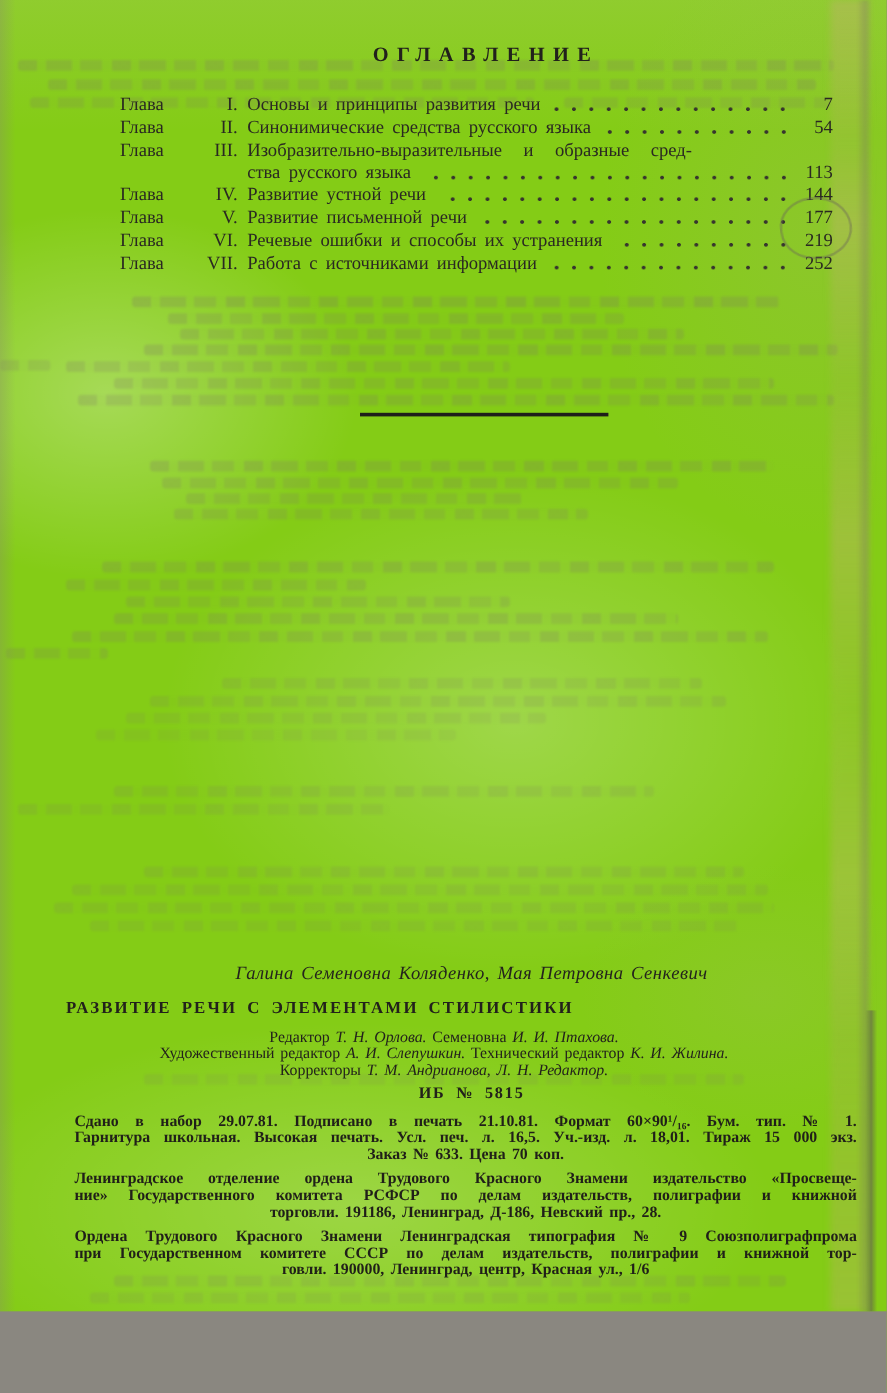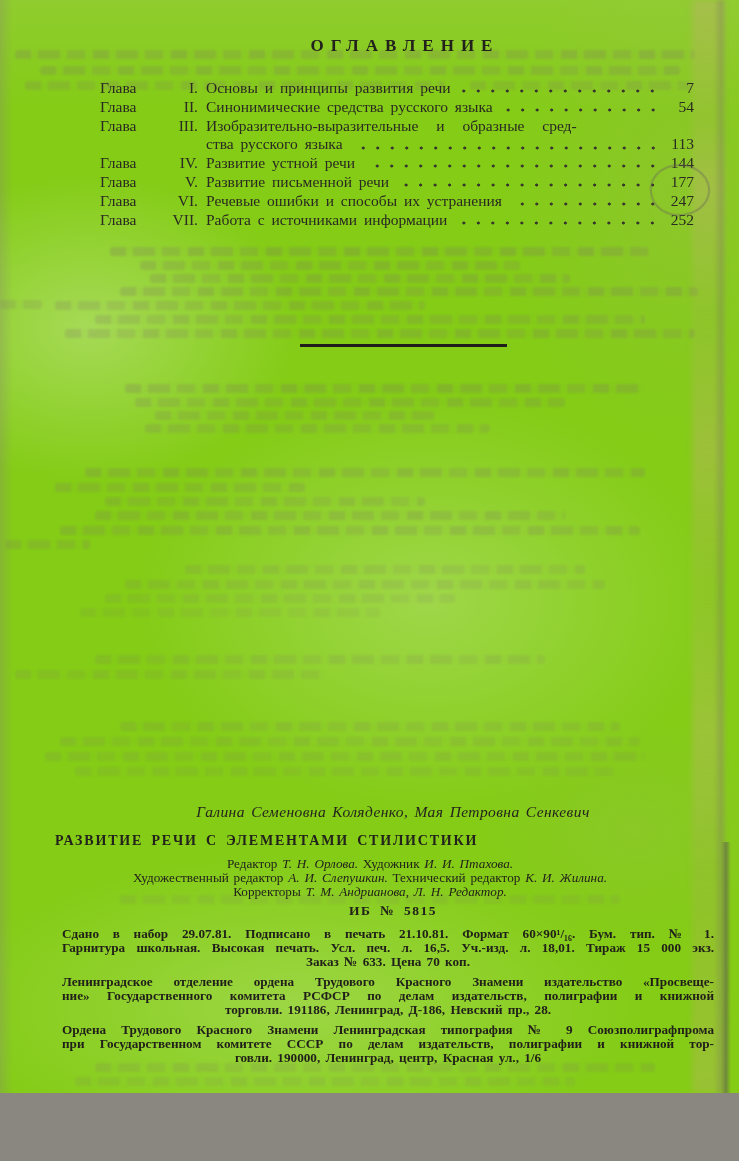--- a/index.html
+++ b/index.html
@@ -165,38 +165,38 @@
         <span class="c2">V.</span>
         <span class="t">Развитие письменной речи</span>
         <span class="dots"></span>
         <span class="pg">177</span>
       </div>
       <div class="toc-row">
         <span class="c1">Глава</span>
         <span class="c2">VI.</span>
         <span class="t">Речевые ошибки и способы их устранения</span>
         <span class="dots"></span>
-        <span class="pg">247</span>
+        <span class="pg">219</span>
       </div>
       <div class="toc-row">
         <span class="c1">Глава</span>
         <span class="c2">VII.</span>
         <span class="t">Работа с источниками информации</span>
         <span class="dots"></span>
         <span class="pg">252</span>
       </div>
     </div>
 
   <div class="rule"></div>
   <div class="pencil"></div>
 
   <div class="authors">Галина Семеновна Коляденко, Мая Петровна Сенкевич</div>
   <div class="booktitle">РАЗВИТИЕ РЕЧИ С ЭЛЕМЕНТАМИ СТИЛИСТИКИ</div>
   <div class="editors">
-      <div class="ed-line"><span class="role">Редактор </span><em class="names">Т. Н. Орлова.</em><span class="role"> Художник </span><em class="names">И. И. Птахова.</em></div>
+      <div class="ed-line"><span class="role">Редактор </span><em class="names">Т. Н. Орлова.</em><span class="role"> Семеновна </span><em class="names">И. И. Птахова.</em></div>
       <div class="ed-line"><span class="role">Художественный редактор </span><em class="names">А. И. Слепушкин.</em><span class="role"> Технический редактор </span><em class="names">К. И. Жилина.</em></div>
       <div class="ed-line"><span class="role">Корректоры </span><em class="names">Т. М. Андрианова, Л. Н. Редактор.</em></div>
     </div>
   <div class="ib">ИБ № 5815</div>
   <div class="para printinfo">
       <div class="line-j">Сдано в набор 29.07.81. Подписано в печать 21.10.81. Формат 60×90¹/₁₆. Бум. тип. № 1.</div>
       <div class="line-j">Гарнитура школьная. Высокая печать. Усл. печ. л. 16,5. Уч.-изд. л. 18,01. Тираж 15 000 экз.</div>
       <div class="line-c">Заказ № 633. Цена 70 коп.</div>
     </div>
   <div class="para publisher">

